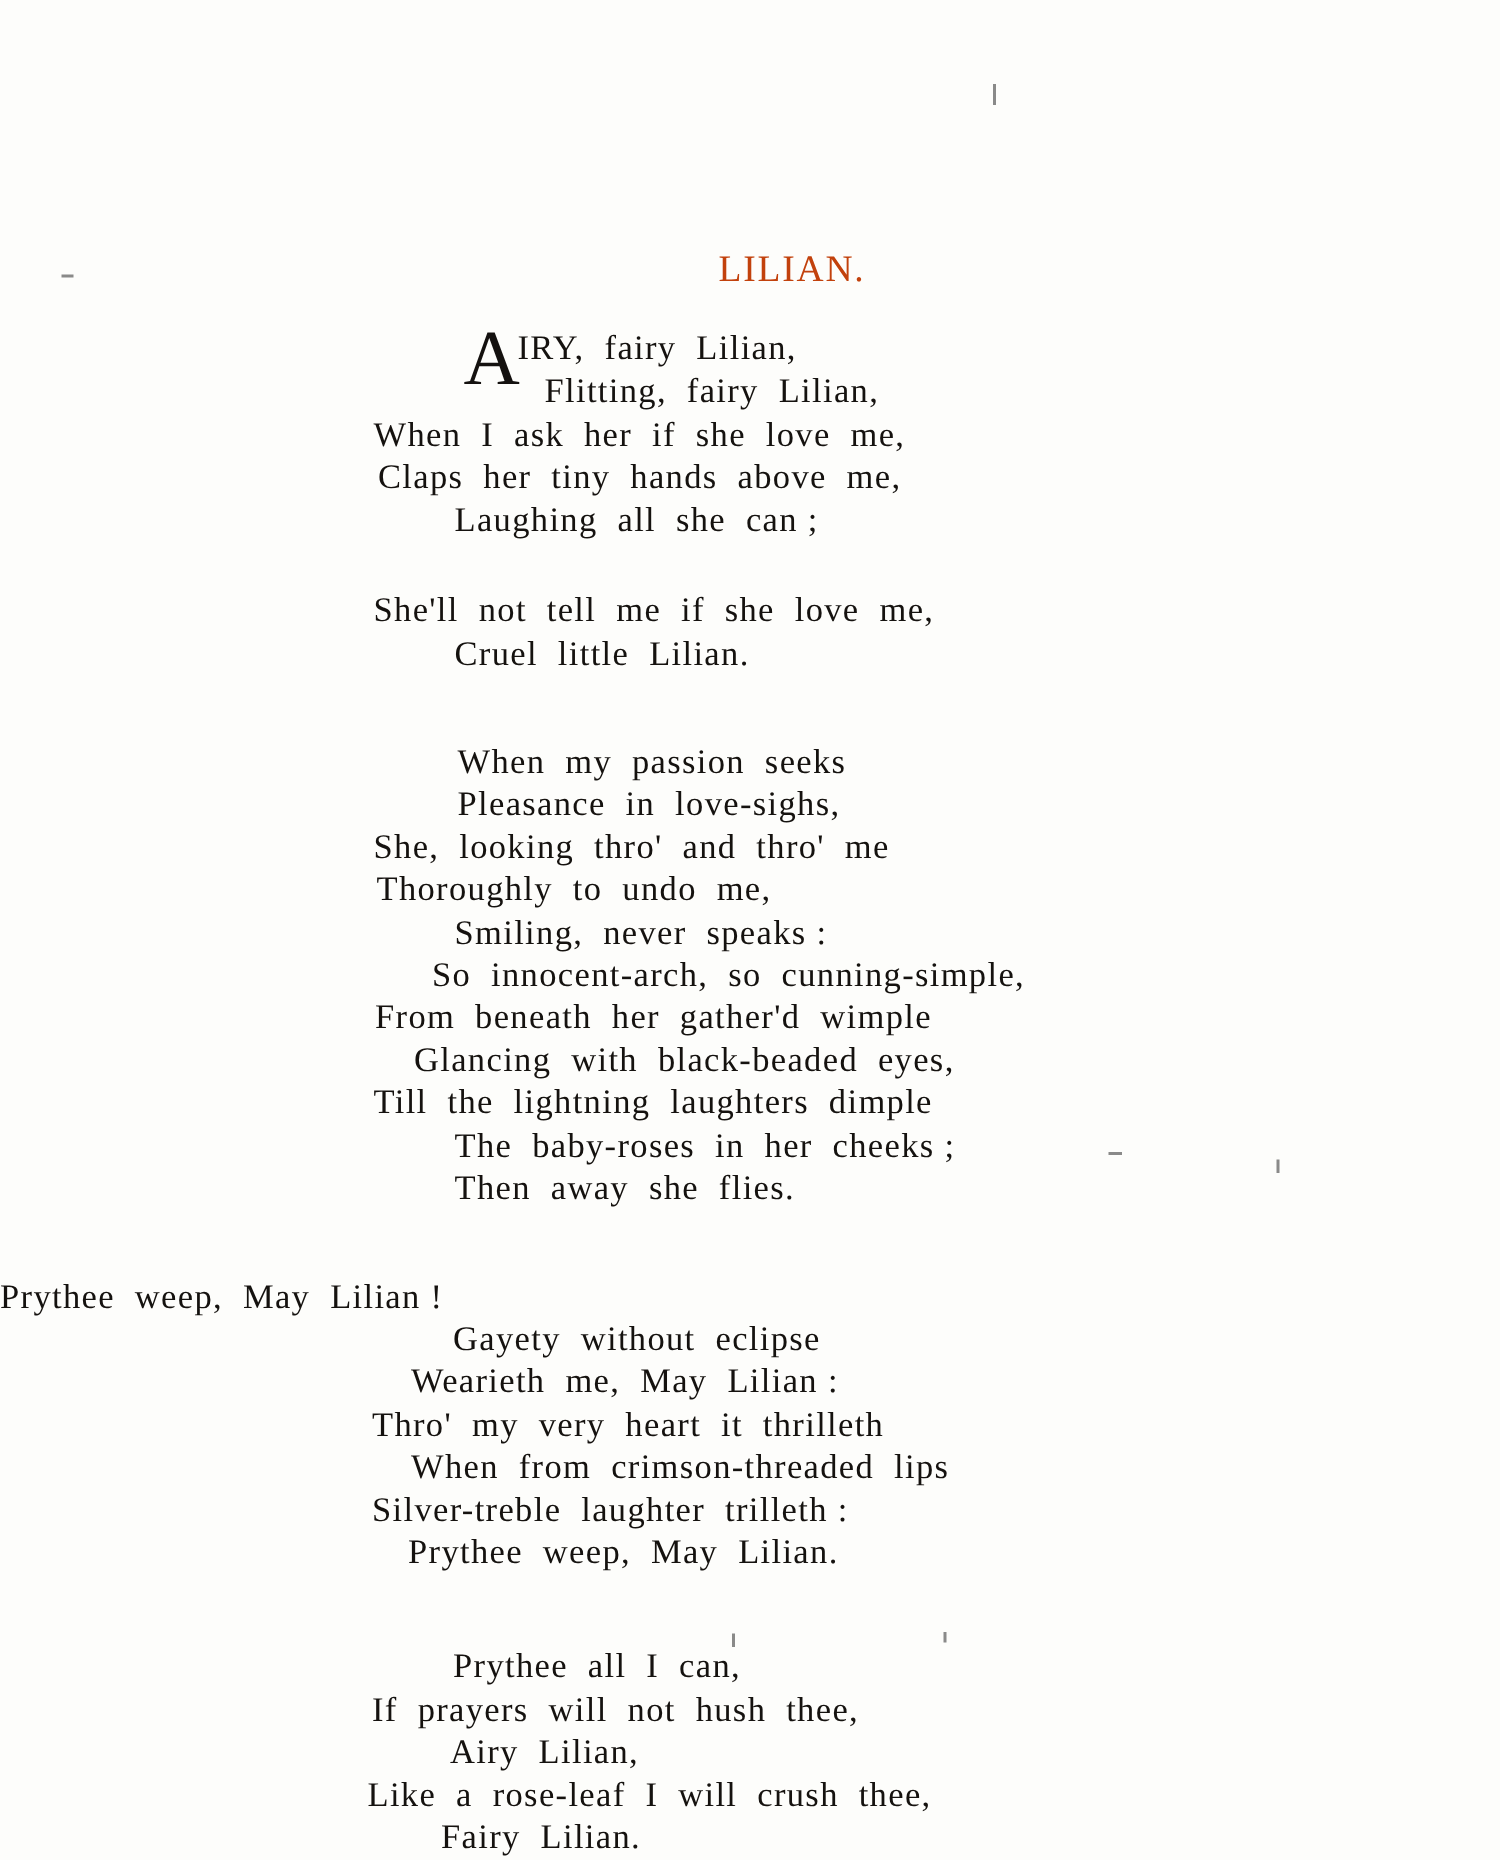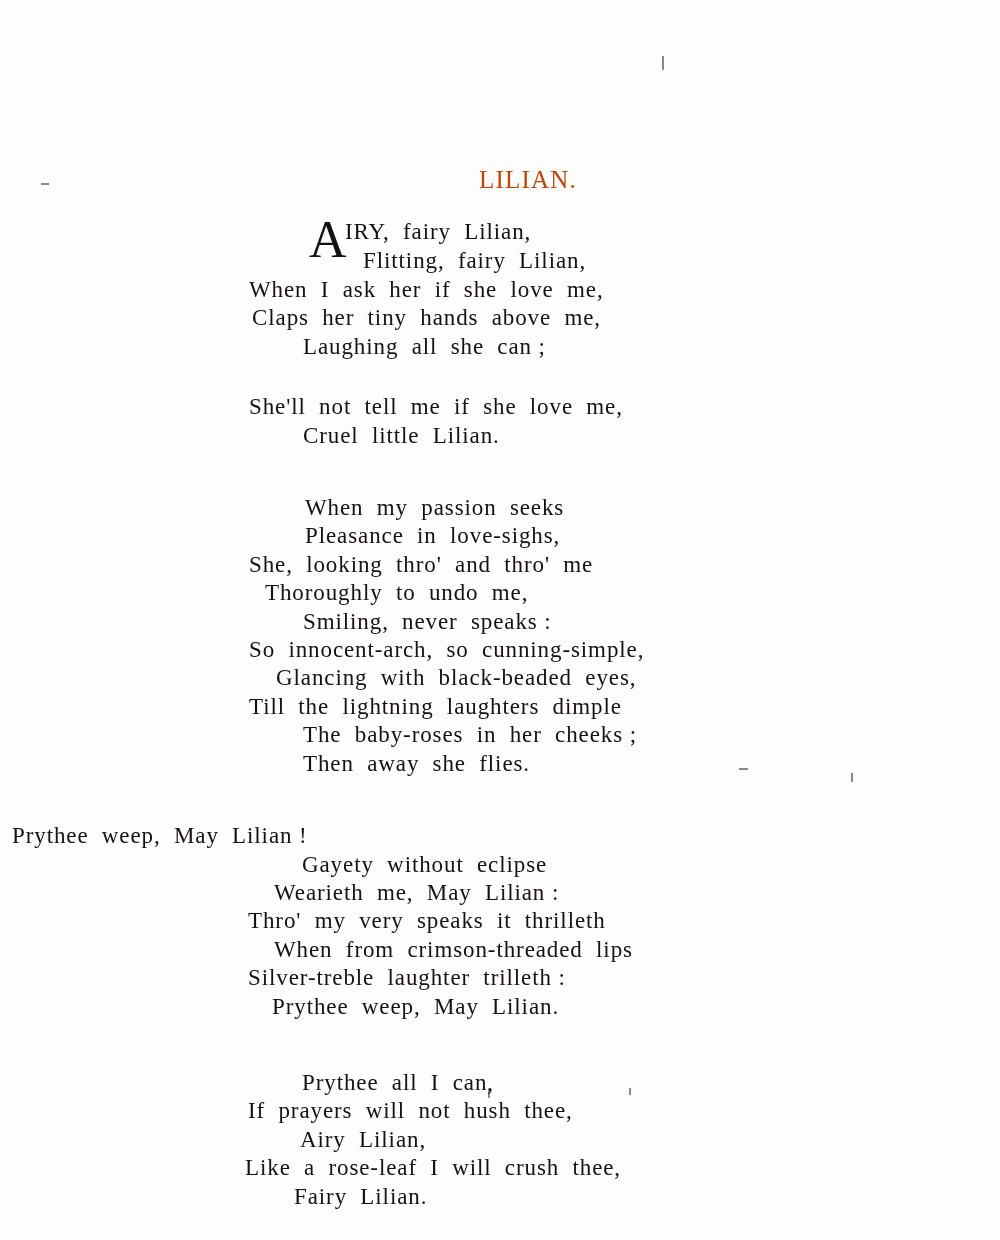--- a/index.html
+++ b/index.html
@@ -118,34 +118,35 @@
       <div class="line" style="padding-left:252px;"><span class="txt">Claps  her  tiny  hands  above  me,</span></div>
       <div class="line" style="padding-left:303px;"><span class="txt">Laughing  all  she  can ;</span></div>
       <div class="line" style="padding-left:249px;margin-top:32px;"><span class="txt">She'll  not  tell  me  if  she  love  me,</span></div>
       <div class="line" style="padding-left:303px;"><span class="txt">Cruel  little  Lilian.</span></div>
     </div>
 
     <div class="stanza st2">
       <div class="line" style="padding-left:305px;"><span class="txt">When  my  passion  seeks</span></div>
       <div class="line" style="padding-left:305px;"><span class="txt">Pleasance  in  love-sighs,</span></div>
       <div class="line" style="padding-left:249px;"><span class="txt">She,  looking  thro'  and  thro'  me</span></div>
-      <div class="line" style="padding-left:251px;margin-left:14px;"><span class="txt">Thoroughly  to  undo  me,</span></div>
+      <div class="line" style="padding-left:251px;"><span class="txt">Thoroughly  to  undo  me,</span></div>
       <div class="line" style="padding-left:303px;"><span class="txt">Smiling,  never  speaks :</span></div>
-      <div class="line" style="padding-left:249px;"><span class="txt">So  innocent-arch,  so  cunning-simple,</span></div>
+      <div class="line" style="padding-left:249px;margin-left:39px;"><span class="txt">So  innocent-arch,  so  cunning-simple,</span></div>
+      <div class="line" style="padding-left:250px;"><span class="txt">From  beneath  her  gather'd  wimple</span></div>
       <div class="line" style="padding-left:276px;"><span class="txt">Glancing  with  black-beaded  eyes,</span></div>
       <div class="line" style="padding-left:249px;"><span class="txt">Till  the  lightning  laughters  dimple</span></div>
       <div class="line" style="padding-left:303px;"><span class="txt">The  baby-roses  in  her  cheeks ;</span></div>
       <div class="line" style="padding-left:303px;"><span class="txt">Then  away  she  flies.</span></div>
     </div>
 
     <div class="stanza st3">
-      <div class="line" style="margin-left:12px;"><span class="txt">Prythee  weep,  May  Lilian !</span></div>
+      <div class="line" style=""><span class="txt">Prythee  weep,  May  Lilian !</span></div>
       <div class="line" style="padding-left:302px;"><span class="txt">Gayety  without  eclipse</span></div>
       <div class="line" style="padding-left:274px;"><span class="txt">Wearieth  me,  May  Lilian :</span></div>
-      <div class="line" style="padding-left:248px;"><span class="txt">Thro'  my  very  speaks  it  thrilleth</span></div>
+      <div class="line" style="padding-left:248px;"><span class="txt">Thro'  my  very  heart  it  thrilleth</span></div>
       <div class="line" style="padding-left:274px;"><span class="txt">When  from  crimson-threaded  lips</span></div>
       <div class="line" style="padding-left:248px;"><span class="txt">Silver-treble  laughter  trilleth :</span></div>
       <div class="line" style="padding-left:272px;"><span class="txt">Prythee  weep,  May  Lilian.</span></div>
     </div>
 
     <div class="stanza st4">
       <div class="line" style="padding-left:302px;"><span class="txt">Prythee  all  I  can,</span></div>
       <div class="line" style="padding-left:248px;"><span class="txt">If  prayers  will  not  hush  thee,</span></div>
       <div class="line" style="padding-left:300px;"><span class="txt">Airy  Lilian,</span></div>
       <div class="line" style="padding-left:245px;"><span class="txt">Like  a  rose-leaf  I  will  crush  thee,</span></div>

